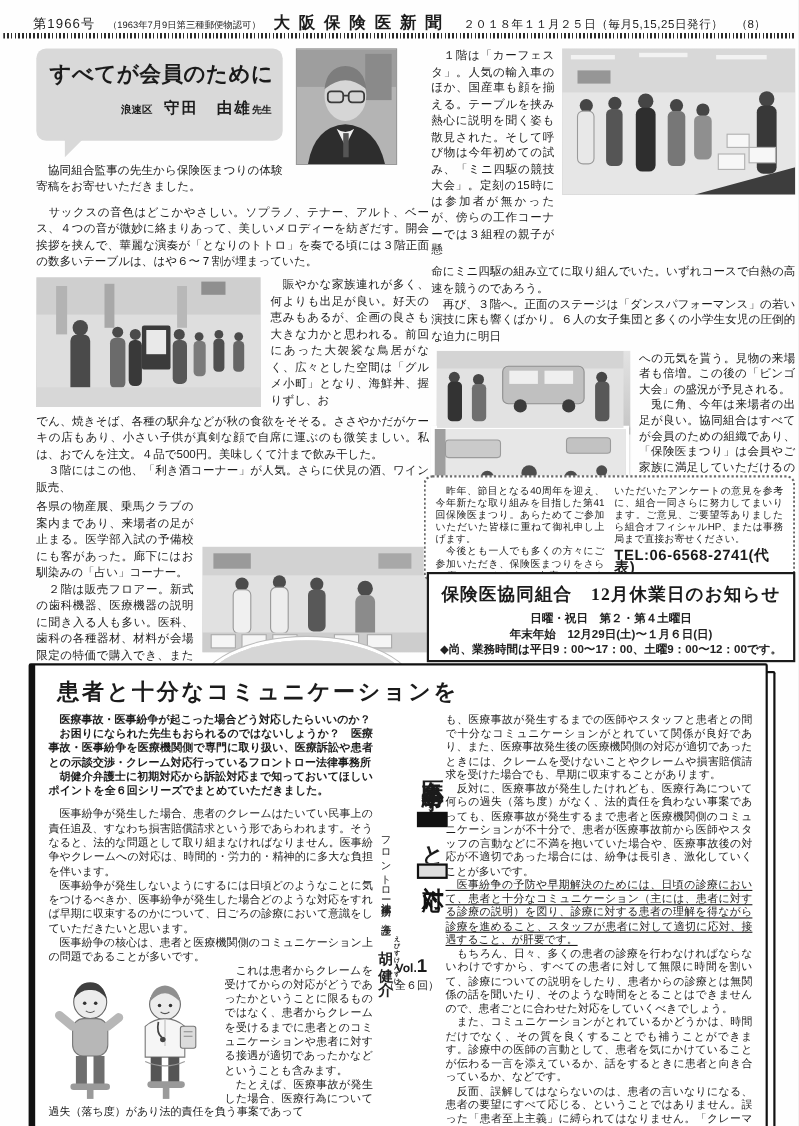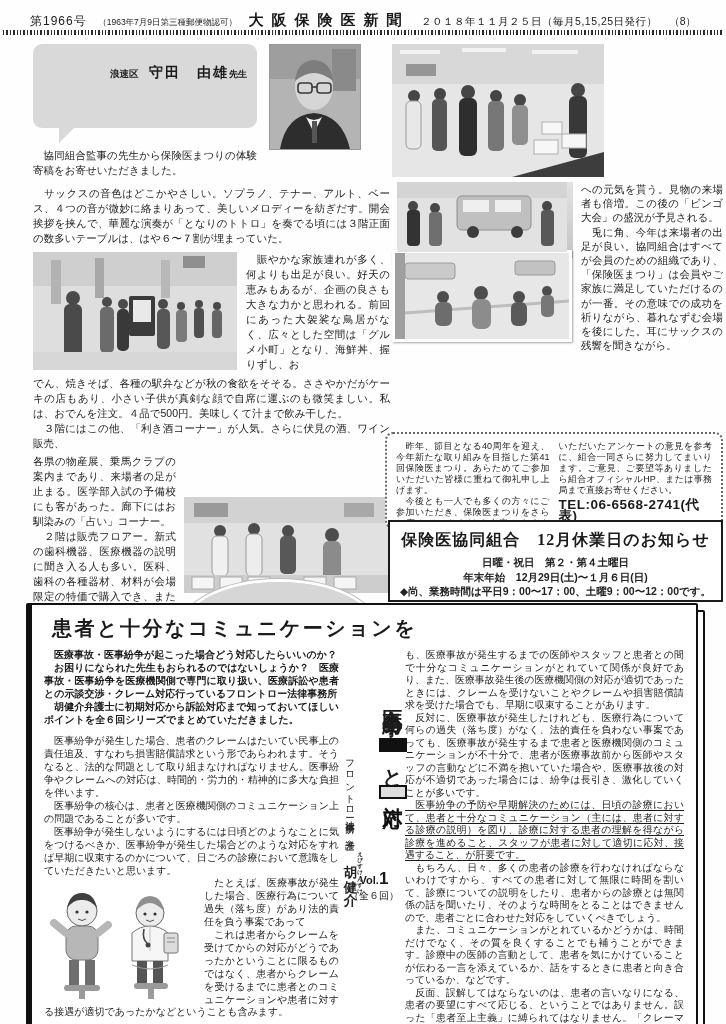--- a/index.html
+++ b/index.html
@@ -135,20 +135,21 @@
     <span class="masthead">大阪保険医新聞</span>
     <span class="dateinfo">２０１８年１１月２５日（毎月5,15,25日発行）</span>
     <span class="pageno">（8）</span>
   </div>
   <div class="rule"></div>
 
   <div class="art-left">
     <div class="row1">
       <div class="bubble-col">
         <div class="bubble">
+          <div class="art-title">すべてが会員のために</div>
           <div class="art-byline">
             <span class="district">浪速区</span>
             <span class="aname">守田　由雄</span><span class="honor">先生</span>
           </div>
         </div>
         <p class="lead body-txt jt">　協同組合監事の先生から保険医まつりの体験寄稿をお寄せいただきました。</p>
       </div>
       <div class="portrait">
         <svg width="90" height="104" viewBox="0 0 90 104">
           <rect width="90" height="104" fill="#b4b4b4"></rect>
@@ -255,20 +256,21 @@
             </svg>
             <div class="birdy-cap">BIRDY</div>
           </div>
         </div>
       </div>
     </div>
   </div>
 
   <div class="art-right">
     <div class="c3row1">
+      <p class="txt jt">　１階は「カーフェスタ」。人気の輸入車のほか、国産車も顔を揃える。テーブルを挟み熱心に説明を聞く姿も散見された。そして呼び物は今年初めての試み、「ミニ四駆の競技大会」。定刻の15時には参加者が無かったが、傍らの工作コーナーでは３組程の親子が懸</p>
       <div class="photo ph-carfesta">
         <svg width="212" height="133" viewBox="0 0 212 133">
           <rect width="212" height="133" fill="#e6e6e6"></rect>
           <rect width="212" height="40" fill="#d8d8d8"></rect>
           <g fill="#f2f2f2">
               <rect x="8" y="6" width="40" height="4"></rect>
               <rect x="70" y="4" width="44" height="4"></rect>
               <rect x="140" y="6" width="46" height="4"></rect>
             </g>
           <rect x="14" y="20" width="30" height="12" fill="#969696"></rect>
@@ -289,20 +291,22 @@
           <path d="M120 133 L212 108 L212 133 Z" fill="#3d3d3d"></path>
           <g fill="#f7f7f7" stroke="#b0b0b0">
             <rect x="142" y="96" width="24" height="14"></rect>
               <rect x="170" y="90" width="24" height="14"></rect>
               <rect x="150" y="78" width="20" height="12"></rect>
           </g>
         </svg>
       </div>
     </div>
 
+    <p class="c3mid jt pre">命にミニ四駆の組み立てに取り組んでいた。いずれコースで白熱の高速を競うのであろう。
+　再び、３階へ。正面のステージは「ダンスパフォーマンス」の若い演技に床も響くばかり。６人の女子集団と多くの小学生女児の圧倒的な迫力に明日</p>
 
     <div class="c3row2">
       <div class="phstack">
         <div class="photo ph-van">
           <svg width="170" height="70" viewBox="0 0 170 70">
             <rect width="170" height="70" fill="#e2e2e2"></rect>
             <rect width="170" height="16" fill="#d4d4d4"></rect>
             <rect x="60" y="14" width="74" height="34" rx="5" fill="#c0c0c0" stroke="#8e8e8e"></rect>
             <rect x="66" y="18" width="26" height="12" fill="#efefef"></rect>
             <rect x="98" y="18" width="26" height="12" fill="#efefef"></rect>
@@ -362,22 +366,22 @@
   </div>
 
   <div class="series">
     <div class="s-title">患者と十分なコミュニケーションを</div>
     <div class="s-cols">
       <div class="s-left">
         <p class="s-intro jt pre">　医療事故・医事紛争が起こった場合どう対応したらいいのか？
 　お困りになられた先生もおられるのではないしょうか？　医療事故・医事紛争を医療機関側で専門に取り扱い、医療訴訟や患者との示談交渉・クレーム対応行っているフロントロー法律事務所
 　胡健介弁護士に初期対応から訴訟対応まで知っておいてほしいポイントを全６回シリーズでまとめていただきました。</p>
         <p>　医事紛争が発生した場合、患者のクレームはたいてい民事上の責任追及、すなわち損害賠償請求という形であらわれます。そうなると、法的な問題として取り組まなければなりません。医事紛争やクレームへの対応は、時間的・労力的・精神的に多大な負担を伴います。</p>
+        <p>　医事紛争が発生しないようにするには日頃どのようなことに気をつけるべきか、医事紛争が発生した場合どのような対応をすれば早期に収束するのかについて、日ごろの診療において意識をしていただきたいと思います。</p>
         <p>　医事紛争の核心は、患者と医療機関側のコミュニケーション上の問題であることが多いです。</p>
-        <p>　医事紛争が発生しないようにするには日頃どのようなことに気をつけるべきか、医事紛争が発生した場合どのような対応をすれば早期に収束するのかについて、日ごろの診療において意識をしていただきたいと思います。</p>
         <div class="illus">
           <svg width="152" height="118" viewBox="0 0 152 118">
 
             <circle cx="38" cy="30" r="15" fill="#ececec" stroke="#666"></circle>
             <path d="M23 27 Q26 12 38 12 Q50 12 53 27 Q46 18 38 19 Q30 18 23 27 Z" fill="#3f3f3f"></path>
             <circle cx="33" cy="31" r="1.6" fill="#333"></circle>
               <circle cx="43" cy="31" r="1.6" fill="#333"></circle>
             <path d="M34 38 Q38 41 42 38" stroke="#555" fill="none"></path>
             <rect x="22" y="45" width="32" height="34" rx="10" fill="#b7b7b7" stroke="#777"></rect>
             <path d="M22 52 L10 42" stroke="#b7b7b7" stroke-width="8" stroke-linecap="round"></path>
@@ -399,22 +403,22 @@
             <rect x="120" y="52" width="14" height="20" rx="2" fill="#dcdcdc" stroke="#777"></rect>
             <line x1="123" y1="57" x2="131" y2="57" stroke="#888"></line>
               <line x1="123" y1="61" x2="131" y2="61" stroke="#888"></line>
             <rect x="93" y="80" width="10" height="24" fill="#555"></rect>
               <rect x="109" y="80" width="10" height="24" fill="#555"></rect>
             <path d="M88 84 Q106 92 124 84" stroke="#999" fill="none"></path>
             <rect x="90" y="102" width="34" height="6" rx="3" fill="#9a9a9a"></rect>
               <rect x="104" y="106" width="6" height="12" fill="#9a9a9a"></rect>
           </svg>
         </div>
+        <p>　これは患者からクレームを受けてからの対応がどうであったかということに限るものではなく、患者からクレームを受けるまでに患者とのコミュニケーションや患者に対する接遇が適切であったかなどということも含みます。</p>
         <p>　たとえば、医療事故が発生した場合、医療行為について過失（落ち度）があり法的責任を負う事案であって</p>
-        <p>　これは患者からクレームを受けてからの対応がどうであったかということに限るものではなく、患者からクレームを受けるまでに患者とのコミュニケーションや患者に対する接遇が適切であったかなどということも含みます。</p>
       </div>
 
       <div class="s-mid">
         <div class="v-title">
           <span>医事紛争の</span><span class="v-badge1">予防</span><span>と</span><span class="v-badge2">対応</span>
         </div>
         <div class="v-byline">
           <span>フロントロー法律事務所</span>
           <span class="role">弁護士</span>
           <span class="lname"><ruby><span>胡</span><rt>えびす</rt></ruby><ruby><span>健介</span><rt>けんすけ</rt></ruby></span>

